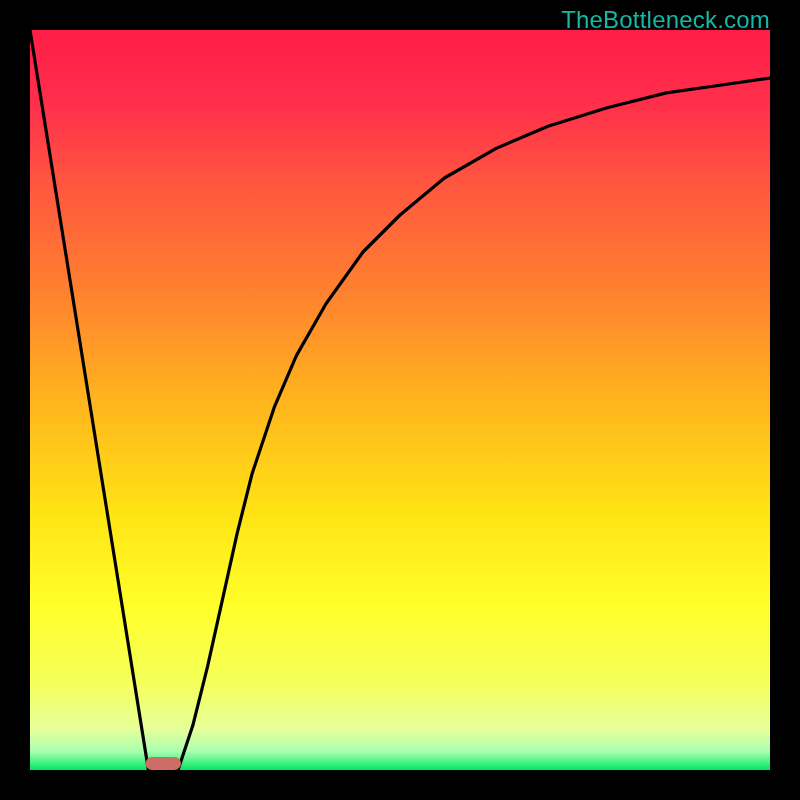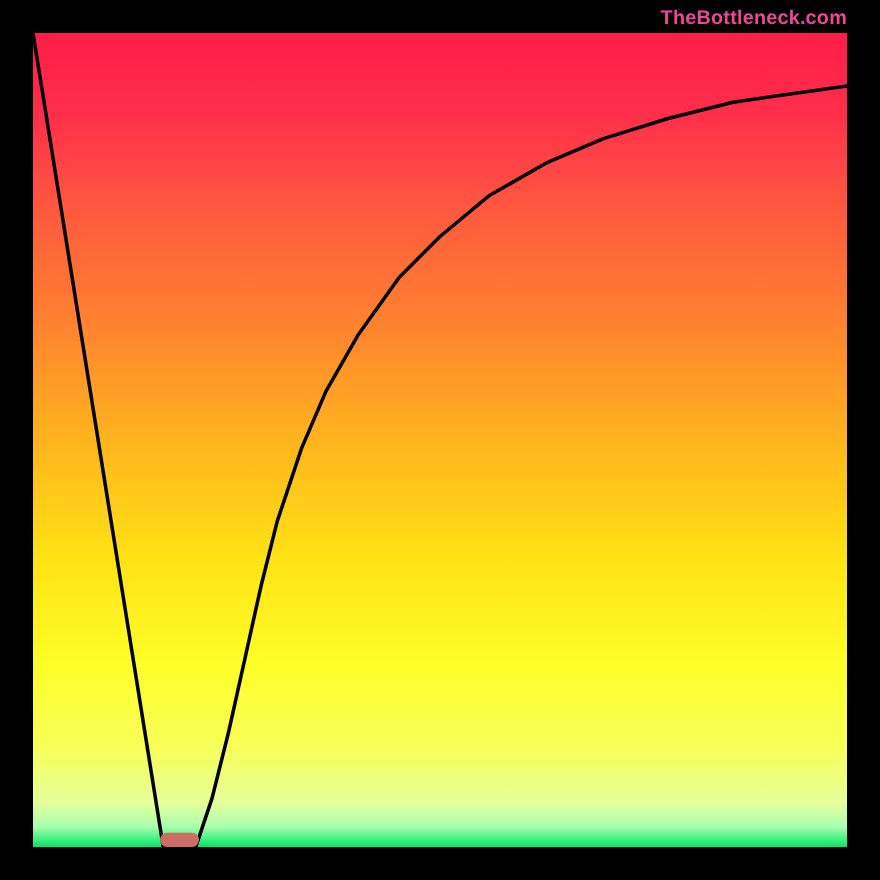--- a/index.html
+++ b/index.html
@@ -34,23 +34,23 @@
     left: 0;
     top: 0;
     width: 100%;
     height: 100%;
   }
   .watermark {
     position: absolute;
     top: 6px;
     right: 30px;
     font-family: Arial, Helvetica, sans-serif;
-    font-size: 18px;
-    font-weight: 700;
-    color: #ec4899;
+    font-size: 24px;
+    font-weight: 400;
+    color: #14b8a6;
     letter-spacing: 0.2px;
     user-select: none;
   }
 </style>
 </head>
 <body>
 
 <div class="chart-wrap">
 
   <div class="watermark">TheBottleneck.com</div>

